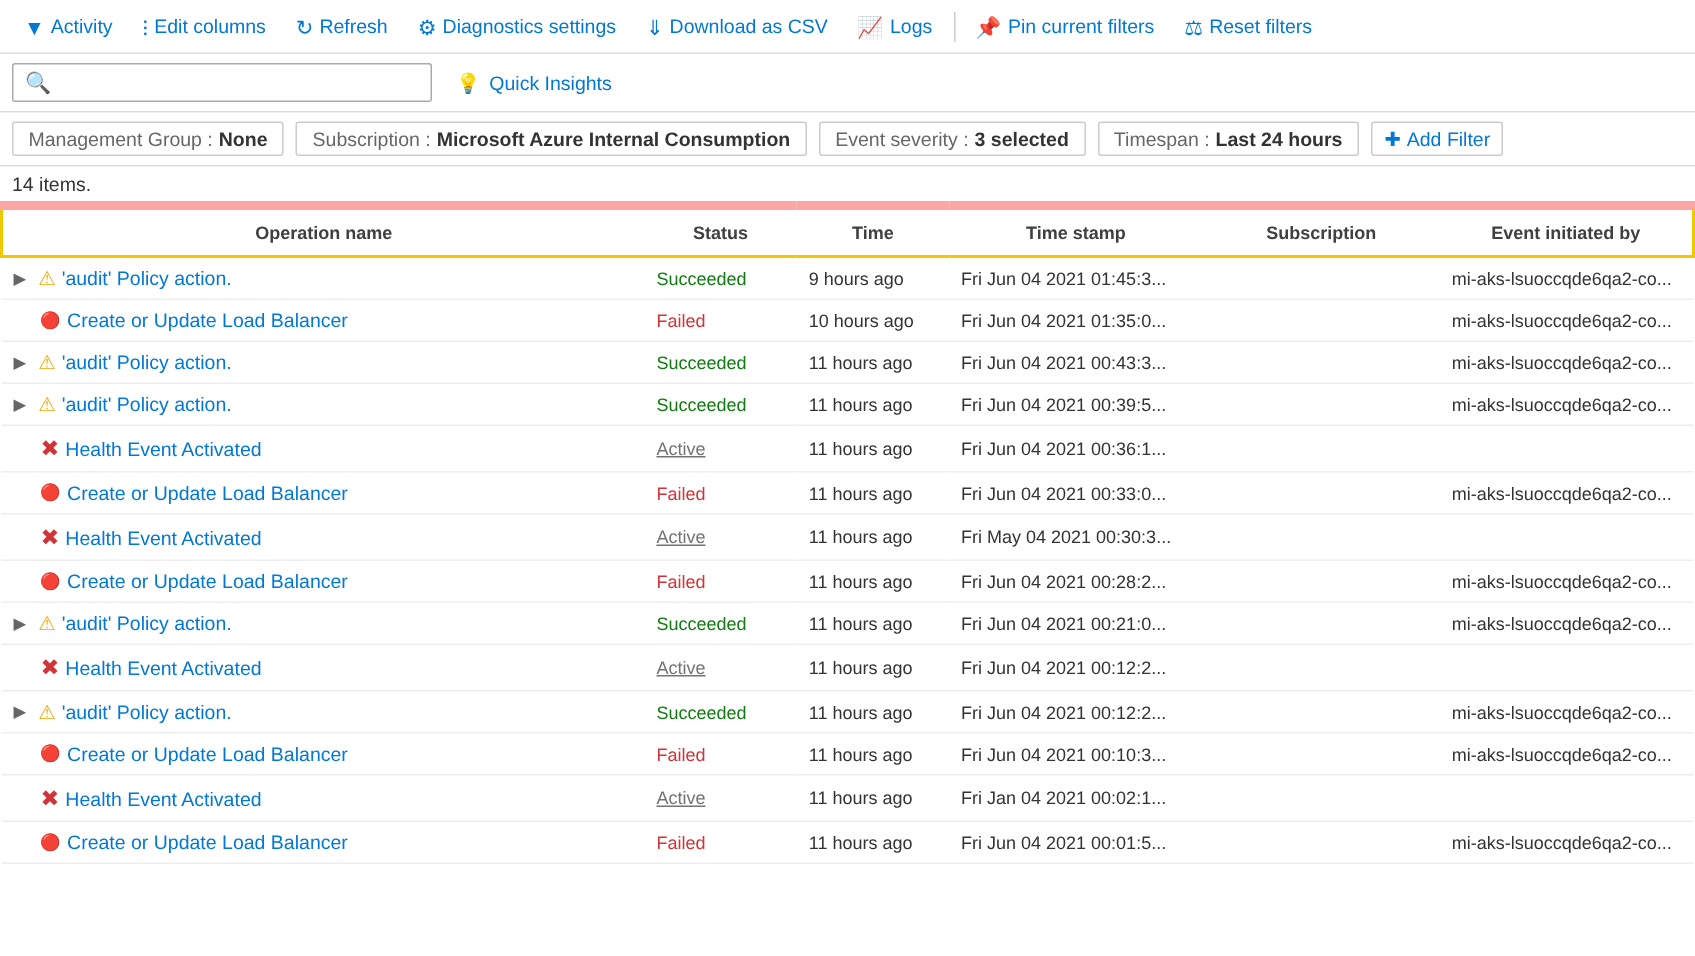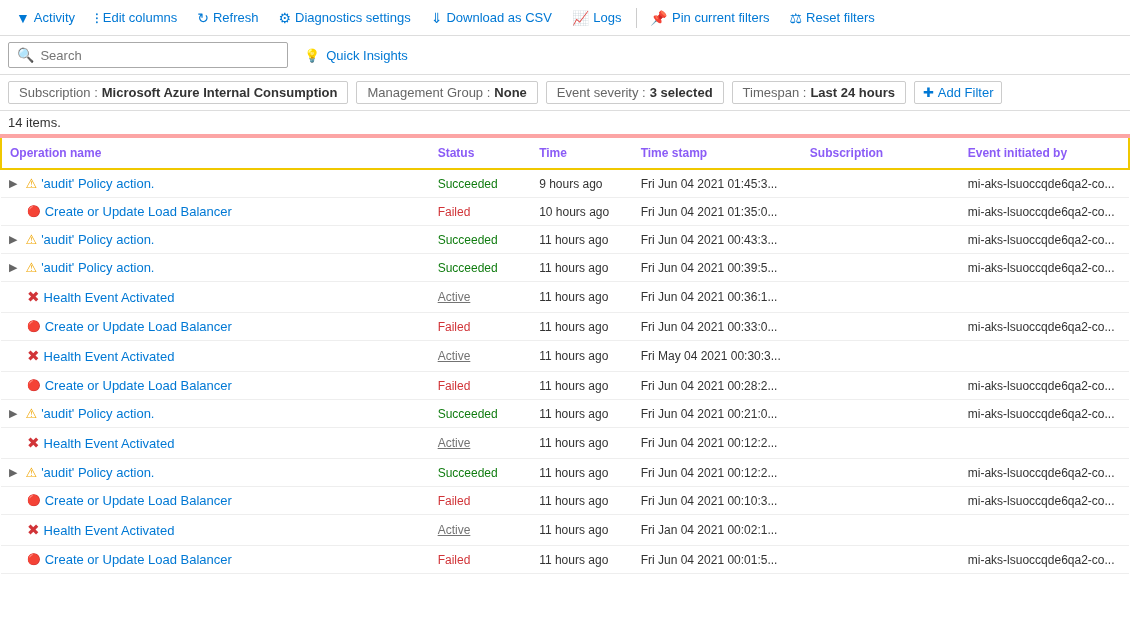--- a/index.html
+++ b/index.html
@@ -118,26 +118,26 @@
       width: 100%;
       border-collapse: collapse;
       table-layout: fixed;
     }
     thead tr {
       border: 2px solid #f0c800;
       background: #fff;
     }
     th {
       padding: 8px 8px;
-      text-align: left;
+      text-align: center;
       font-weight: 600;
       font-size: 12px;
-      color: #8b5cf6;
+      color: #404040;
       border-bottom: 2px solid #f0c800;
-      border-top: 4px solid #fca5a5;
+      border-top: 6px solid #fca5a5;
       white-space: nowrap;
       overflow: hidden;
     }
     th:first-child { border-left: 2px solid #f0c800; }
     th:last-child { border-right: 2px solid #f0c800; }
     td {
       padding: 6px 8px;
       border-bottom: 1px solid #eee;
       font-size: 12px;
       overflow: hidden;
@@ -208,36 +208,35 @@
   </div>
   <div class="toolbar-item">
     <span class="toolbar-icon">⚖</span>
     <span>Reset filters</span>
   </div>
 </div>
 
 <div class="search-row">
   <div class="search-box">
     <span class="search-box-icon">🔍</span>
-    <input type="text" placeholder="Search" style="">
   </div>
   <div class="quick-insights">
     <span>💡</span>
     <span>Quick Insights</span>
   </div>
 </div>
 
 <div class="filter-row">
   <div class="filter-chip">
+    <span class="chip-label">Management Group :</span>
+    <span class="chip-value">None</span>
+  </div>
+  <div class="filter-chip">
     <span class="chip-label">Subscription :</span>
     <span class="chip-value">Microsoft Azure Internal Consumption</span>
-  </div>
-  <div class="filter-chip">
-    <span class="chip-label">Management Group :</span>
-    <span class="chip-value">None</span>
   </div>
   <div class="filter-chip">
     <span class="chip-label">Event severity :</span>
     <span class="chip-value">3 selected</span>
   </div>
   <div class="filter-chip">
     <span class="chip-label">Timespan :</span>
     <span class="chip-value">Last 24 hours</span>
   </div>
   <div class="add-filter">

